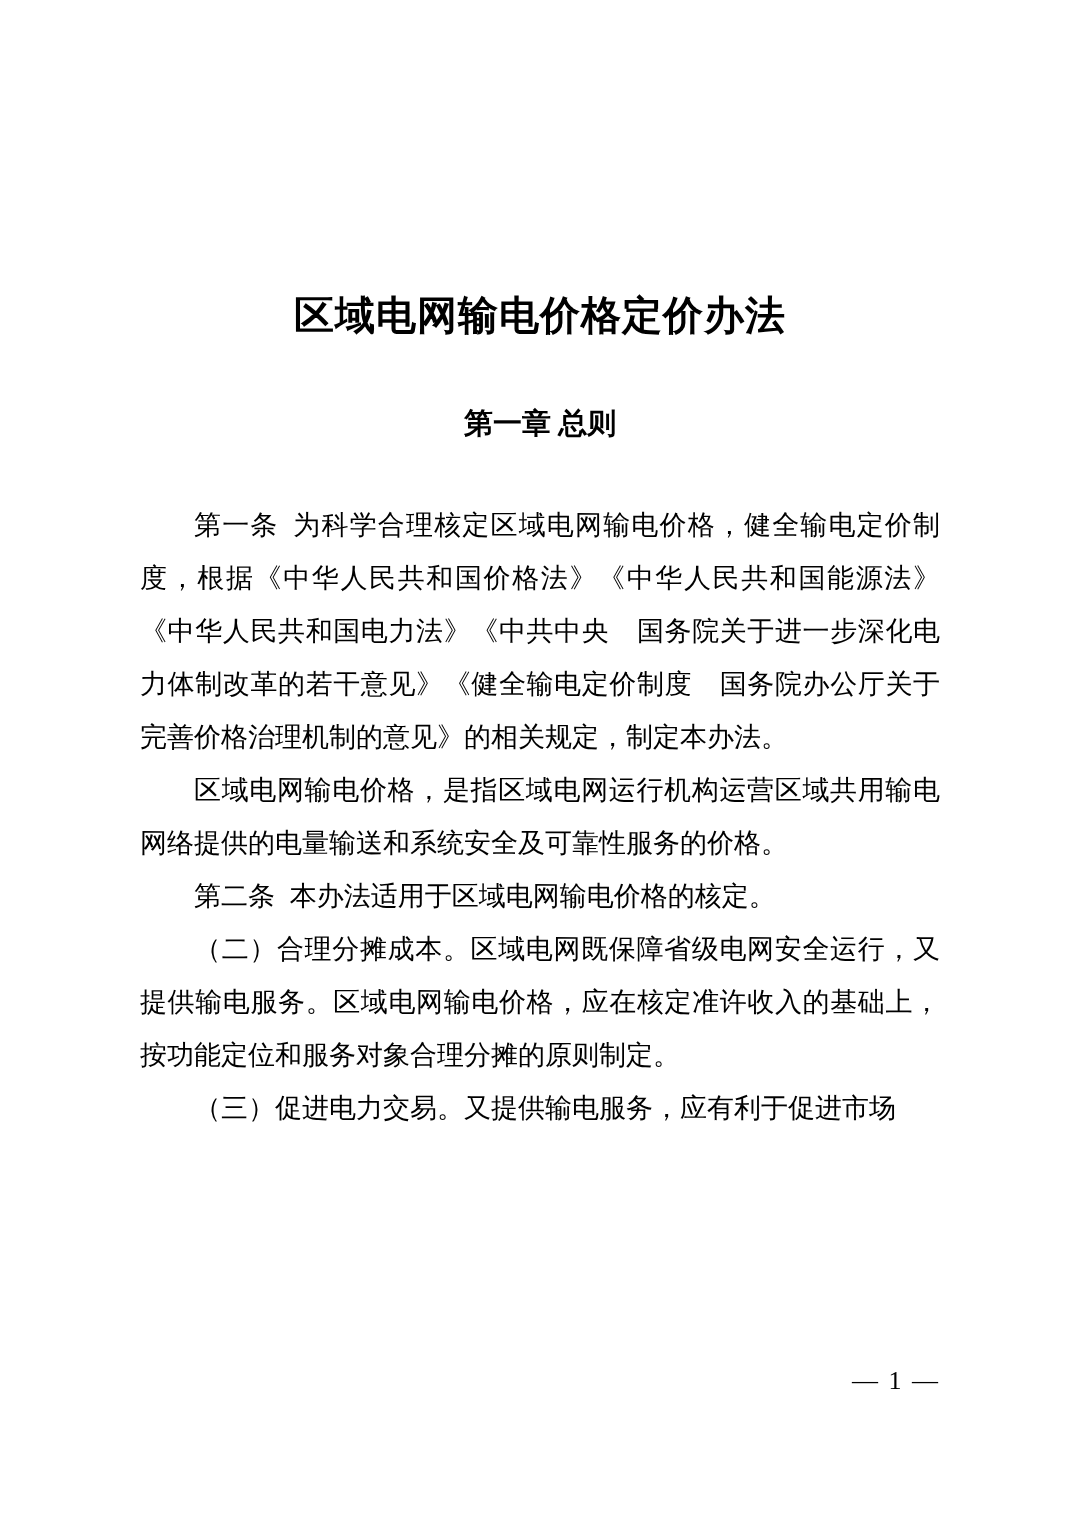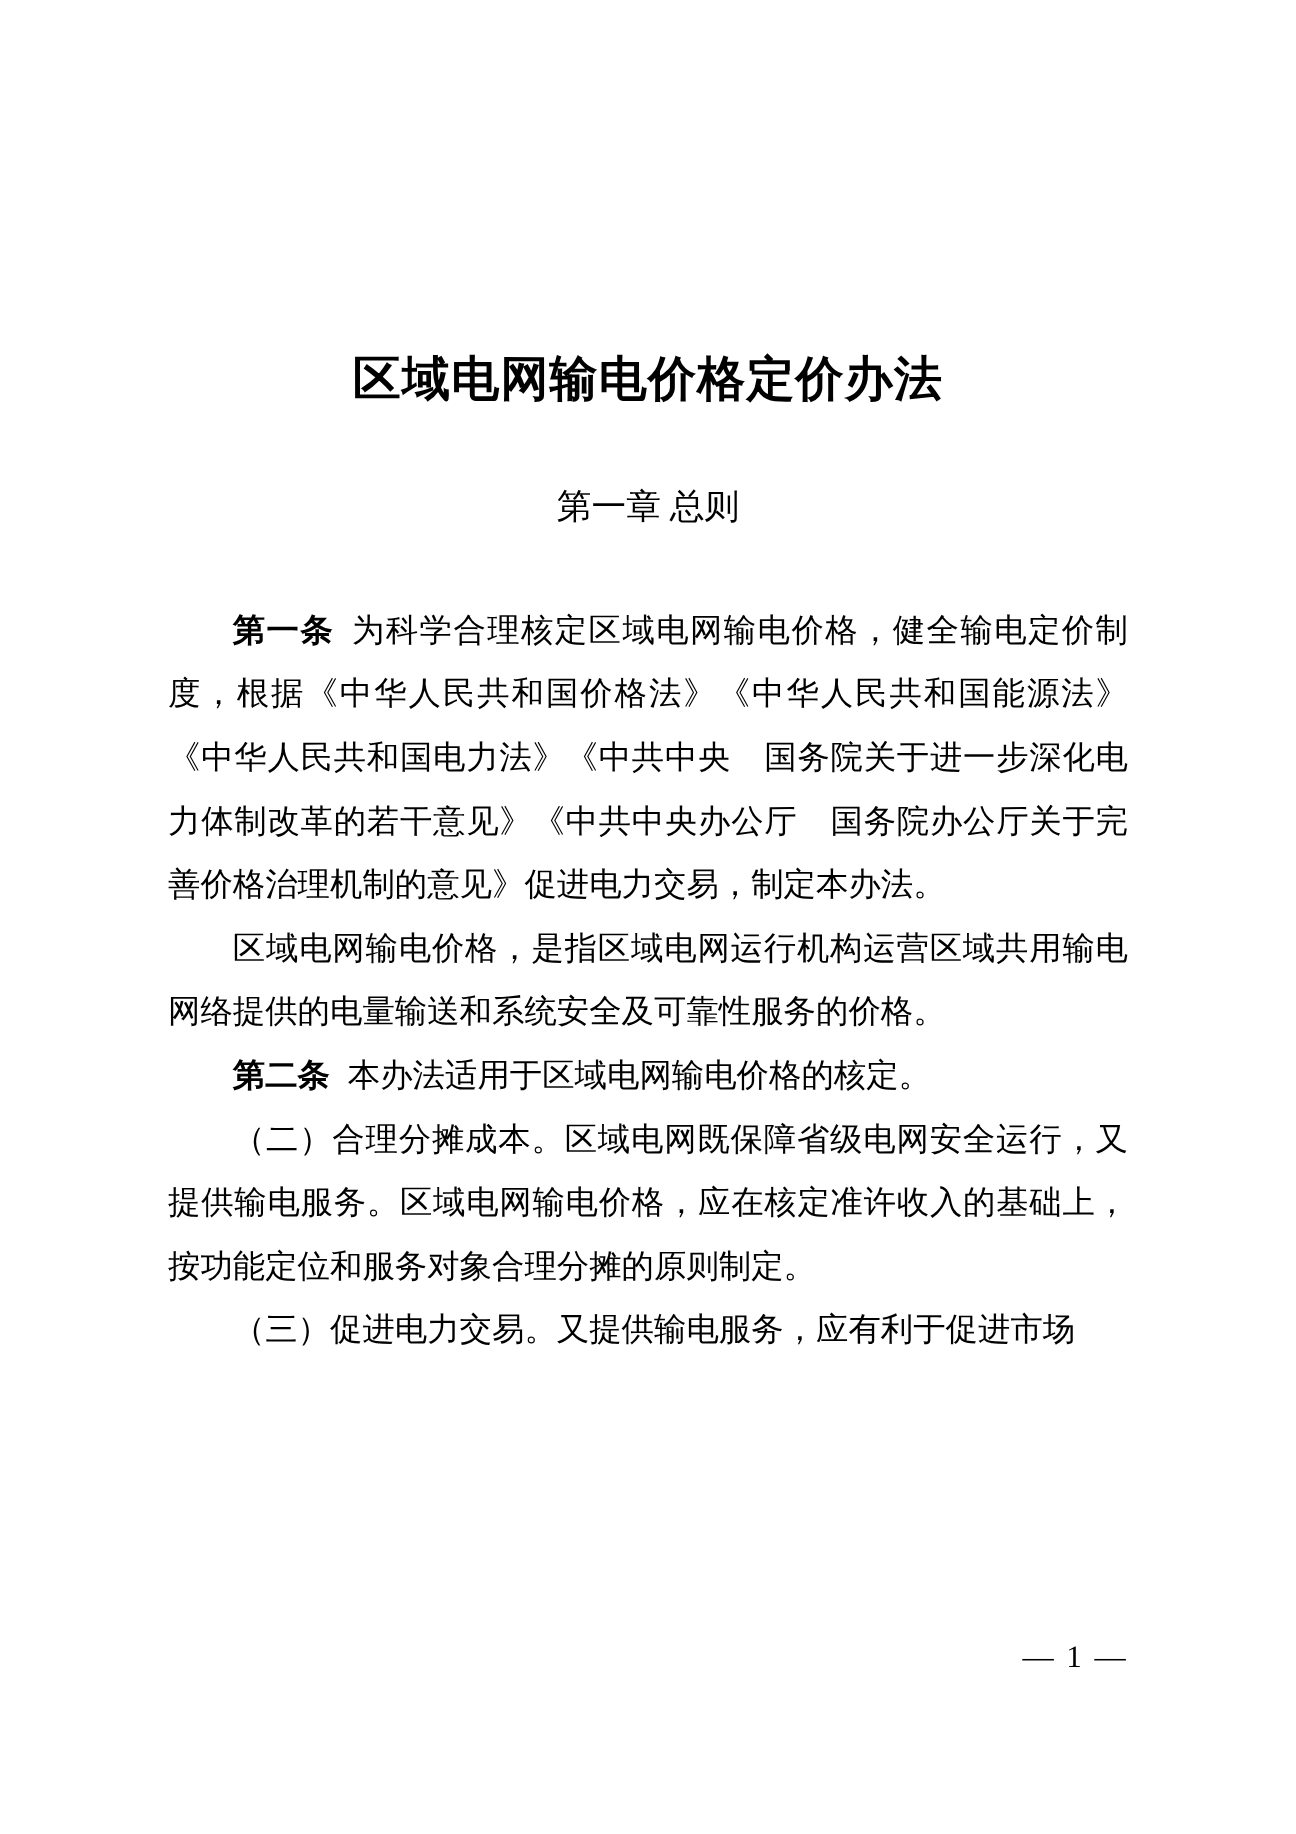--- a/index.html
+++ b/index.html
@@ -24,35 +24,35 @@
     text-align: center;
     font-size: 40px;
     font-weight: bold;
     letter-spacing: 1px;
     line-height: 1.2;
   }
   .chapter-heading {
     margin: 66px 0 0 0;
     text-align: center;
     font-size: 29px;
-    font-weight: normal;
+    font-weight: bold;
     line-height: 1.2;
   }
   .doc-body {
     margin-top: 58px;
     font-size: 27px;
     line-height: 53px;
     text-align: justify;
   }
   .para {
     margin: 0;
     text-indent: 2em;
   }
   .para .lead {
-    font-weight: bold;
+    font-weight: normal;
   }
   .para .lead:not(:empty) {
     margin-right: 0.55em;
   }
   .page-number {
     position: absolute;
     right: 140px;
     top: 1366px;
     font-size: 26px;
     letter-spacing: 2px;
@@ -62,21 +62,21 @@
 <body>
 
 <div class="page">
 
   <h1 class="doc-title">区域电网输电价格定价办法</h1>
 
   <h2 class="chapter-heading">第一章 总则</h2>
 
   <div class="doc-body">
 
-    <p class="para"><span class="lead">第一条</span><span>为科学合理核定区域电网输电价格，健全输电定价制度，根据《中华人民共和国价格法》《中华人民共和国能源法》《中华人民共和国电力法》《中共中央　国务院关于进一步深化电力体制改革的若干意见》《中共中央办公厅　国务院办公厅关于完善价格治理机制的意见》促进电力交易，制定本办法。</span></p>
+    <p class="para"><span class="lead">第一条</span><span>为科学合理核定区域电网输电价格，健全输电定价制度，根据《中华人民共和国价格法》《中华人民共和国能源法》《中华人民共和国电力法》《中共中央　国务院关于进一步深化电力体制改革的若干意见》《健全输电定价制度　国务院办公厅关于完善价格治理机制的意见》的相关规定，制定本办法。</span></p>
 
     <p class="para"><span class="lead"></span><span>区域电网输电价格，是指区域电网运行机构运营区域共用输电网络提供的电量输送和系统安全及可靠性服务的价格。</span></p>
 
     <p class="para"><span class="lead">第二条</span><span>本办法适用于区域电网输电价格的核定。</span></p>
 
 
 
     <p class="para"><span class="lead"></span><span>（二）合理分摊成本。区域电网既保障省级电网安全运行，又提供输电服务。区域电网输电价格，应在核定准许收入的基础上，按功能定位和服务对象合理分摊的原则制定。</span></p>
 
     <p class="para"><span class="lead"></span><span>（三）促进电力交易。又提供输电服务，应有利于促进市场</span></p>

